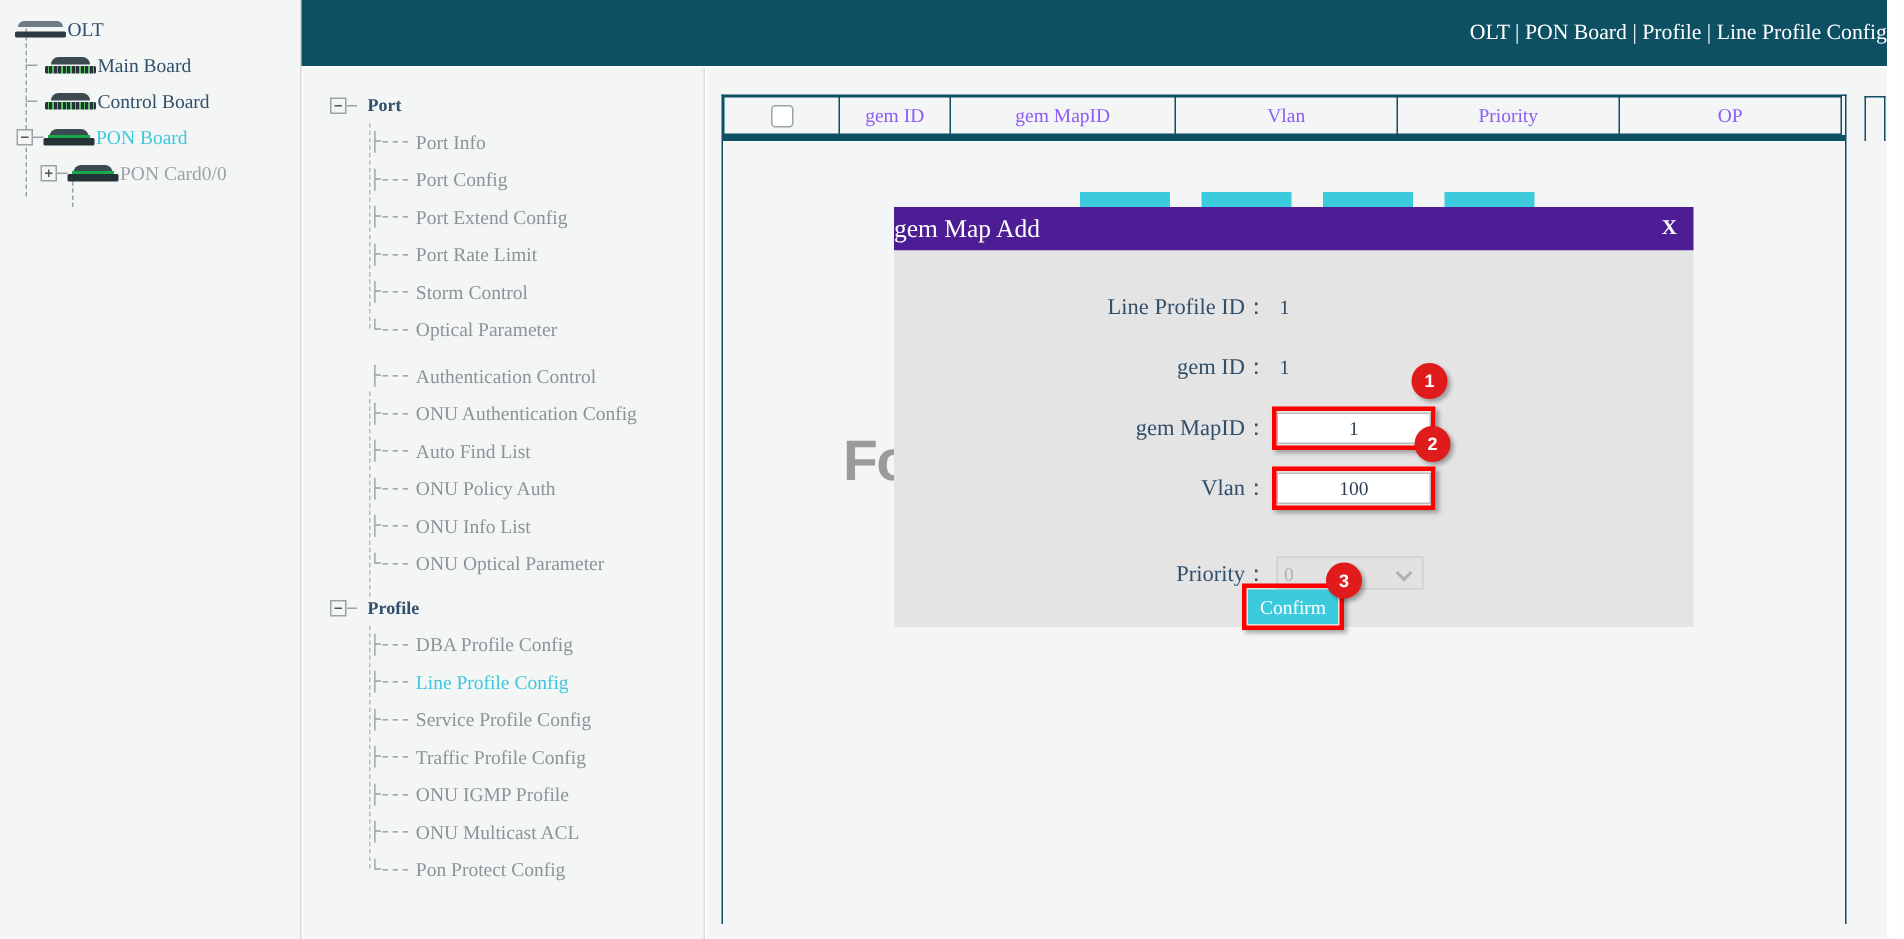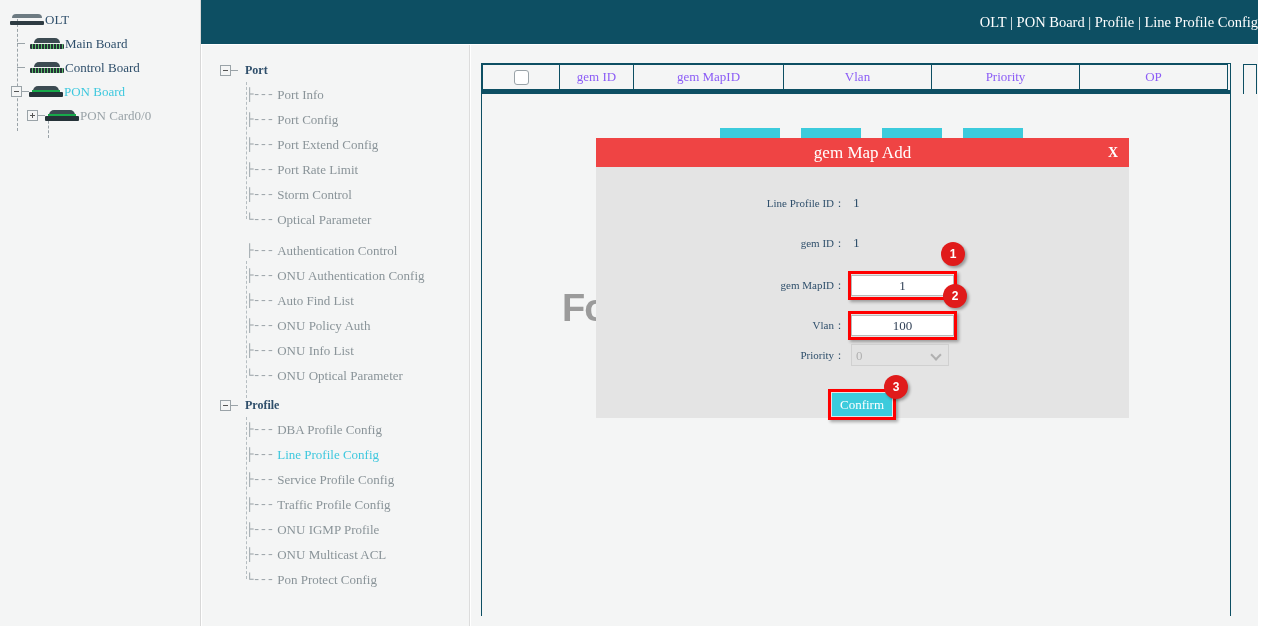--- a/index.html
+++ b/index.html
@@ -283,23 +283,23 @@
   
   #modal {
     position: absolute;
     left: 596px; top: 138px;
     width: 533px; height: 280px;
     z-index: 10;
   }
   #modal-header {
     position: relative;
     height: 29px;
-    background: #ef4444;
+    background: #4c1d95;
     color: #ffffff;
-    text-align: center;
+    text-align: left;
     font-size: 17px;
     line-height: 29px;
   }
   #modal-close {
     position: absolute; right: 11px; top: 0;
     font-size: 14px; line-height: 29px;
     color: #ffffff; cursor: pointer;
     font-weight: bold;
   }
   #modal-body {
@@ -307,21 +307,21 @@
     background: #e4e4e4;
     position: relative;
   }
   .frow {
     position: absolute;
     display: flex; align-items: center;
     left: 0; width: 533px;
     justify-content: center;
   }
   .flabel {
-    font-size: 11px;
+    font-size: 15px;
     color: #2f4f6b;
     text-align: right;
     width: 252px;
     padding-right: 6px;
   }
   .fstatic {
     font-size: 13.5px;
     color: #2f4f6b;
     width: 275px;
     text-align: left;
@@ -626,21 +626,21 @@
       </div>
 
       <div class="frow" style="top:148px;">
         <span class="flabel">Vlan：</span>
         <span class="fctrl">
           <input class="txtbox" type="text" value="100" style="">
           <span class="hl-red" style="left:-3px; top:-4px; width:109px; height:29px;"></span>
         </span>
       </div>
 
-      <div class="frow" style="top:177px;">
+      <div class="frow" style="top:204px;">
         <span class="flabel">Priority：</span>
         <span class="fctrl">
           <span class="sel-wrap">
             <select class="selbox" disabled="">
               <option>0</option>
             </select>
             <span class="sel-caret"></span>
           </span>
         </span>
       </div>

